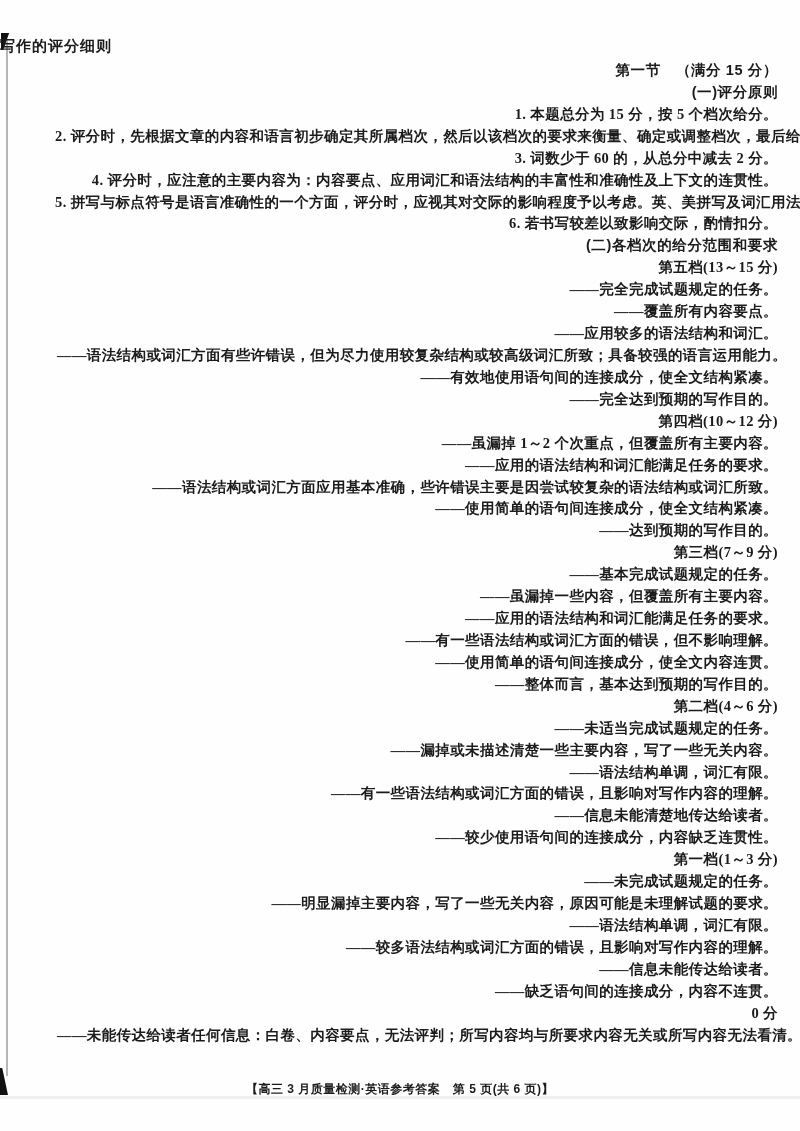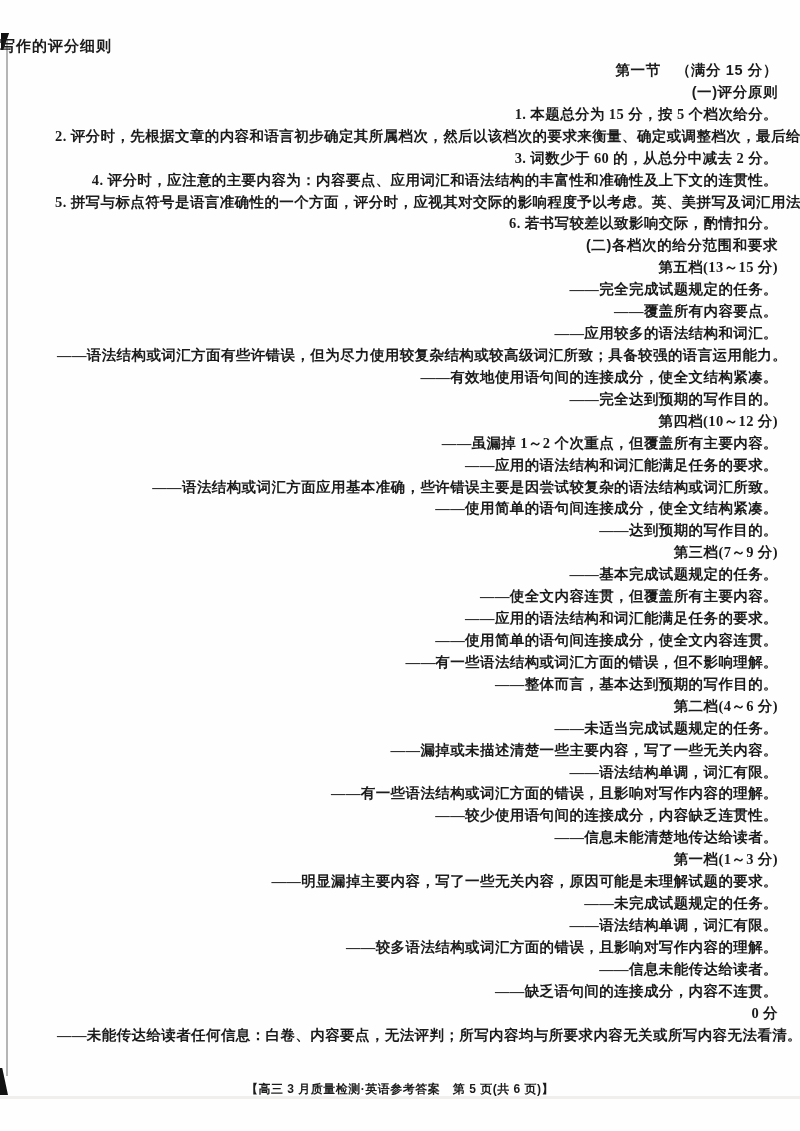--- a/index.html
+++ b/index.html
@@ -104,35 +104,35 @@
     <p class="line dash">——有效地使用语句间的连接成分，使全文结构紧凑。</p>
     <p class="line dash">——完全达到预期的写作目的。</p>
     <p class="line tier">第四档(10～12 分)</p>
     <p class="line dash">——虽漏掉 1～2 个次重点，但覆盖所有主要内容。</p>
     <p class="line dash">——应用的语法结构和词汇能满足任务的要求。</p>
     <p class="line dash">——语法结构或词汇方面应用基本准确，些许错误主要是因尝试较复杂的语法结构或词汇所致。</p>
     <p class="line dash">——使用简单的语句间连接成分，使全文结构紧凑。</p>
     <p class="line dash">——达到预期的写作目的。</p>
     <p class="line tier">第三档(7～9 分)</p>
     <p class="line dash">——基本完成试题规定的任务。</p>
-    <p class="line dash">——使全文内容连贯，但覆盖所有主要内容。</p>
+    <p class="line dash">——虽漏掉一些内容，但覆盖所有主要内容。</p>
     <p class="line dash">——应用的语法结构和词汇能满足任务的要求。</p>
+    <p class="line dash">——有一些语法结构或词汇方面的错误，但不影响理解。</p>
     <p class="line dash">——使用简单的语句间连接成分，使全文内容连贯。</p>
-    <p class="line dash">——有一些语法结构或词汇方面的错误，但不影响理解。</p>
     <p class="line dash">——整体而言，基本达到预期的写作目的。</p>
     <p class="line tier">第二档(4～6 分)</p>
     <p class="line dash">——未适当完成试题规定的任务。</p>
     <p class="line dash">——漏掉或未描述清楚一些主要内容，写了一些无关内容。</p>
     <p class="line dash">——语法结构单调，词汇有限。</p>
     <p class="line dash">——有一些语法结构或词汇方面的错误，且影响对写作内容的理解。</p>
+    <p class="line dash">——信息未能清楚地传达给读者。</p>
     <p class="line dash">——较少使用语句间的连接成分，内容缺乏连贯性。</p>
-    <p class="line dash">——信息未能清楚地传达给读者。</p>
     <p class="line tier">第一档(1～3 分)</p>
+    <p class="line dash">——未完成试题规定的任务。</p>
     <p class="line dash">——明显漏掉主要内容，写了一些无关内容，原因可能是未理解试题的要求。</p>
-    <p class="line dash">——未完成试题规定的任务。</p>
     <p class="line dash">——语法结构单调，词汇有限。</p>
     <p class="line dash">——较多语法结构或词汇方面的错误，且影响对写作内容的理解。</p>
     <p class="line dash">——信息未能传达给读者。</p>
     <p class="line dash">——缺乏语句间的连接成分，内容不连贯。</p>
     <p class="line score">0 分</p>
     <p class="line dash">——未能传达给读者任何信息：白卷、内容要点，无法评判；所写内容均与所要求内容无关或所写内容无法看清。</p>
   </div>
 
 <div class="footer-rule"></div>
 <div class="page-footer">【高三 3 月质量检测·英语参考答案　第 5 页(共 6 页)】</div>

